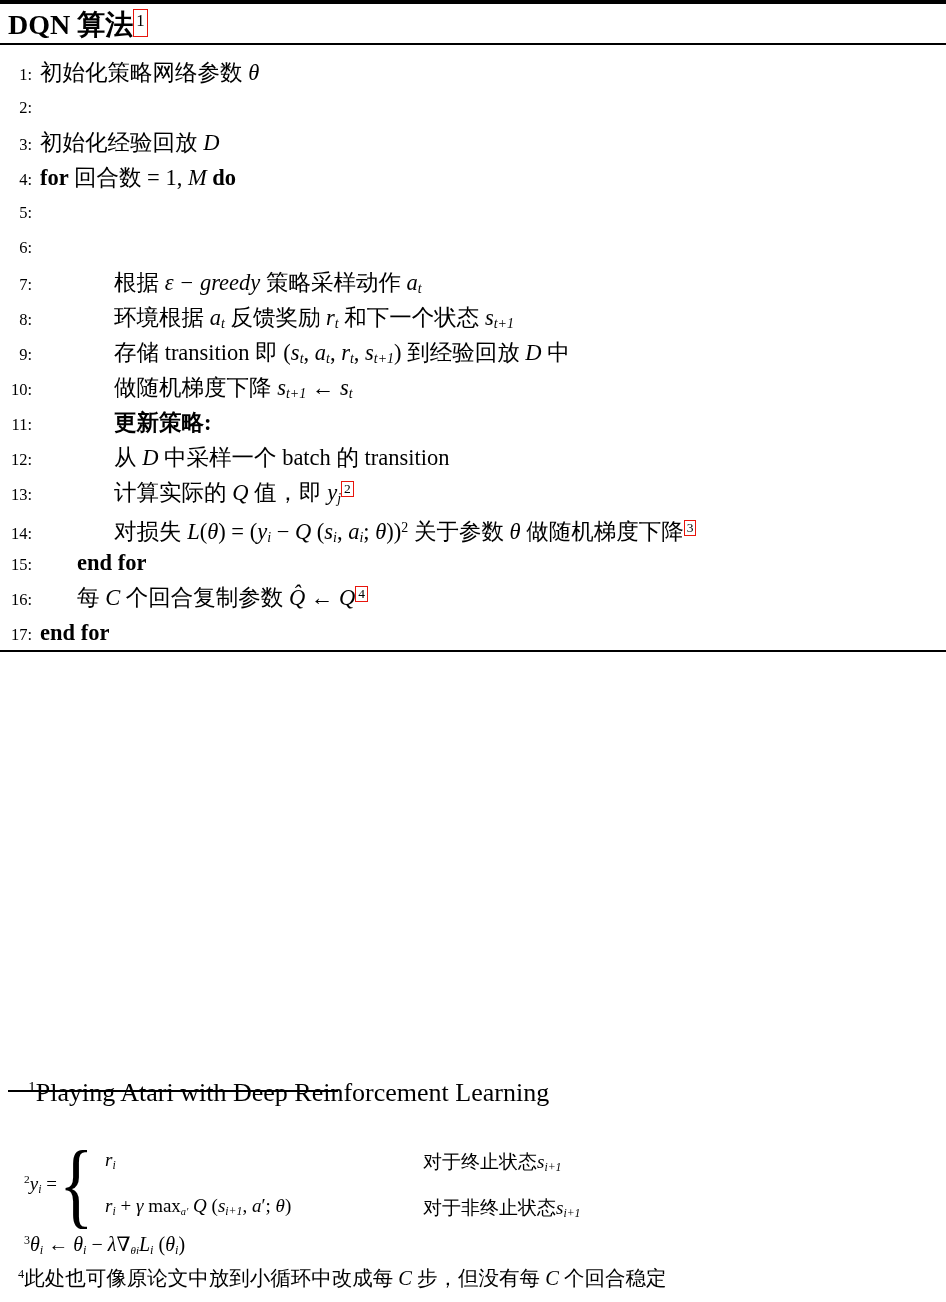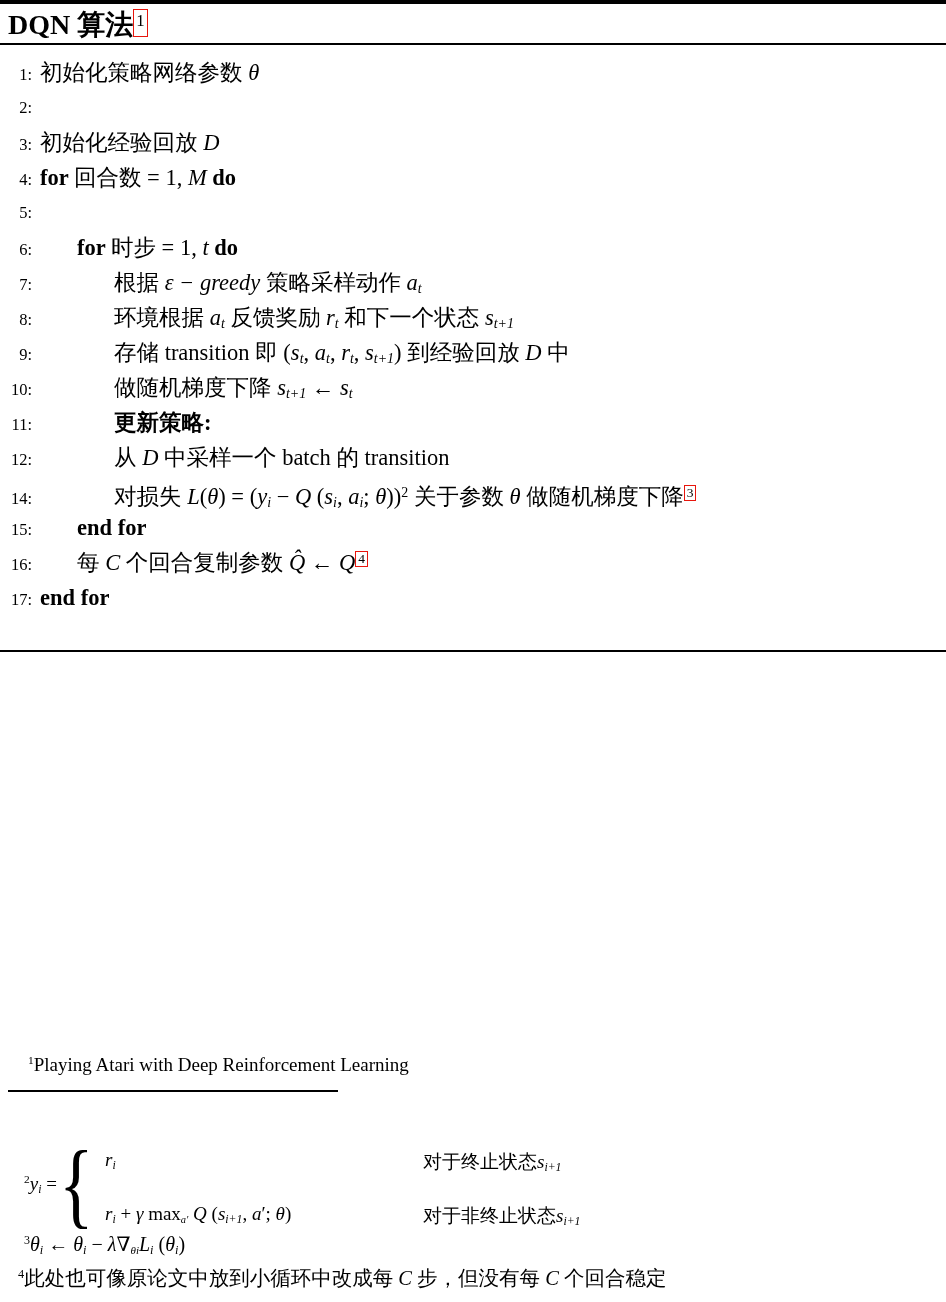--- a/index.html
+++ b/index.html
@@ -40,33 +40,33 @@
   .seg-fm  { font-size: 0.6em; vertical-align: 0.6em; }
   .seg-fn  {
     font-size: 0.6em; vertical-align: 0.55em;
     border: 1.6px solid #e8150c; padding: 0 2px;
     line-height: 1.05; display: inline-block;
   }
   #title-row .seg-fn { vertical-align: 0.45em; padding: 2px 2px 6px 2px; }
 
   
   #fn-sep { position: absolute; top: 1090px; left: 8px; width: 330px; height: 2px; background: #000; }
-  #fn1 { position: absolute; top: 1054px; left: 10px; font-size: 19px; text-indent: 18px; white-space: nowrap; }
+  #fn1 { position: absolute; top: 1078px; left: 10px; font-size: 26px; text-indent: 18px; white-space: nowrap; }
   #fn2 {
     position: absolute; top: 1137px; left: 24px; height: 95px;
     display: flex; align-items: center; font-size: 19px; white-space: nowrap;
   }
   .cases-lhs { display: inline-block; }
   .cases-brace {
     font-size: 96px; line-height: 0.9; font-weight: 400;
     display: inline-block; transform: scaleX(0.75); transform-origin: left center;
     margin-left: 2px;
   }
   .cases-rows { display: flex; flex-direction: column; gap: 20px; margin-left: 0px; }
-  .case-row { display: flex; margin-top: 8px; }
+  .case-row { display: flex; }
   .case-expr { width: 318px; }
   .case-cond {}
   #fn3 { position: absolute; top: 1232px; left: 10px; font-size: 20px; text-indent: 14px; white-space: nowrap; }
   #fn4 { position: absolute; top: 1264px; left: 4px; font-size: 20.5px; text-indent: 14px; white-space: nowrap; }
 </style>
 </head>
 <body>
 
 <div id="rule-top" class="rule"></div>
 
@@ -88,21 +88,20 @@
     </div>
     <div class="algo-line">
       <span class="line-num">4:</span>
       <span class="line-content indent-0"><span class="seg-b">for </span><span class="seg-p">回合数 = 1, </span><span class="seg-i">M</span><span class="seg-b"> do</span></span>
     </div>
     <div class="algo-line">
       <span class="line-num">5:</span>
     </div>
     <div class="algo-line">
       <span class="line-num">6:</span>
-      <span class="line-content indent-1"><span class="seg-b">for </span><span class="seg-p">时步 = 1, </span><span class="seg-i">t</span><span class="seg-b"> do</span></span>
     </div>
     <div class="algo-line">
       <span class="line-num">7:</span>
       <span class="line-content indent-2"><span class="seg-p">根据 </span><span class="seg-i">ε − greedy</span><span class="seg-p"> 策略采样动作 </span><span class="seg-i">a</span><span class="seg-sub">t</span></span>
     </div>
     <div class="algo-line">
       <span class="line-num">8:</span>
       <span class="line-content indent-2"><span class="seg-p">环境根据 </span><span class="seg-i">a</span><span class="seg-sub">t</span><span class="seg-p"> 反馈奖励 </span><span class="seg-i">r</span><span class="seg-sub">t</span><span class="seg-p"> 和下一个状态 </span><span class="seg-i">s</span><span class="seg-sub">t+1</span></span>
     </div>
     <div class="algo-line">
@@ -113,20 +112,24 @@
       <span class="line-num">10:</span>
       <span class="line-content indent-2"><span class="seg-p">做随机梯度下降 </span><span class="seg-i">s</span><span class="seg-sub">t+1</span><span class="seg-p"> ← </span><span class="seg-i">s</span><span class="seg-sub">t</span></span>
     </div>
     <div class="algo-line">
       <span class="line-num">11:</span>
       <span class="line-content indent-2"><span class="seg-b">更新策略:</span></span>
     </div>
     <div class="algo-line">
       <span class="line-num">12:</span>
       <span class="line-content indent-2"><span class="seg-p">从 </span><span class="seg-i">D</span><span class="seg-p"> 中采样一个 batch 的 transition</span></span>
+    </div>
+    <div class="algo-line">
+      <span class="line-num">13:</span>
+      <span class="line-content indent-2"><span class="seg-p">计算实际的 </span><span class="seg-i">Q</span><span class="seg-p"> 值，即 </span><span class="seg-i">y</span><span class="seg-sub">j</span><span class="seg-fn" style="border-color: rgb(232, 21, 12);">2</span></span>
     </div>
     <div class="algo-line">
       <span class="line-num">14:</span>
       <span class="line-content indent-2"><span class="seg-p">对损失 </span><span class="seg-i">L</span><span class="seg-p">(</span><span class="seg-i">θ</span><span class="seg-p">) = (</span><span class="seg-i">y</span><span class="seg-sub">i</span><span class="seg-p"> − </span><span class="seg-i">Q</span><span class="seg-p"> (</span><span class="seg-i">s</span><span class="seg-sub">i</span><span class="seg-p">, </span><span class="seg-i">a</span><span class="seg-sub">i</span><span class="seg-p">; </span><span class="seg-i">θ</span><span class="seg-p">))</span><span class="seg-sup">2</span><span class="seg-p"> 关于参数 </span><span class="seg-i">θ</span><span class="seg-p"> 做随机梯度下降</span><span class="seg-fn" style="border-color: rgb(232, 21, 12);">3</span></span>
     </div>
     <div class="algo-line">
       <span class="line-num">15:</span>
       <span class="line-content indent-1"><span class="seg-b">end for</span></span>
     </div>
     <div class="algo-line">

